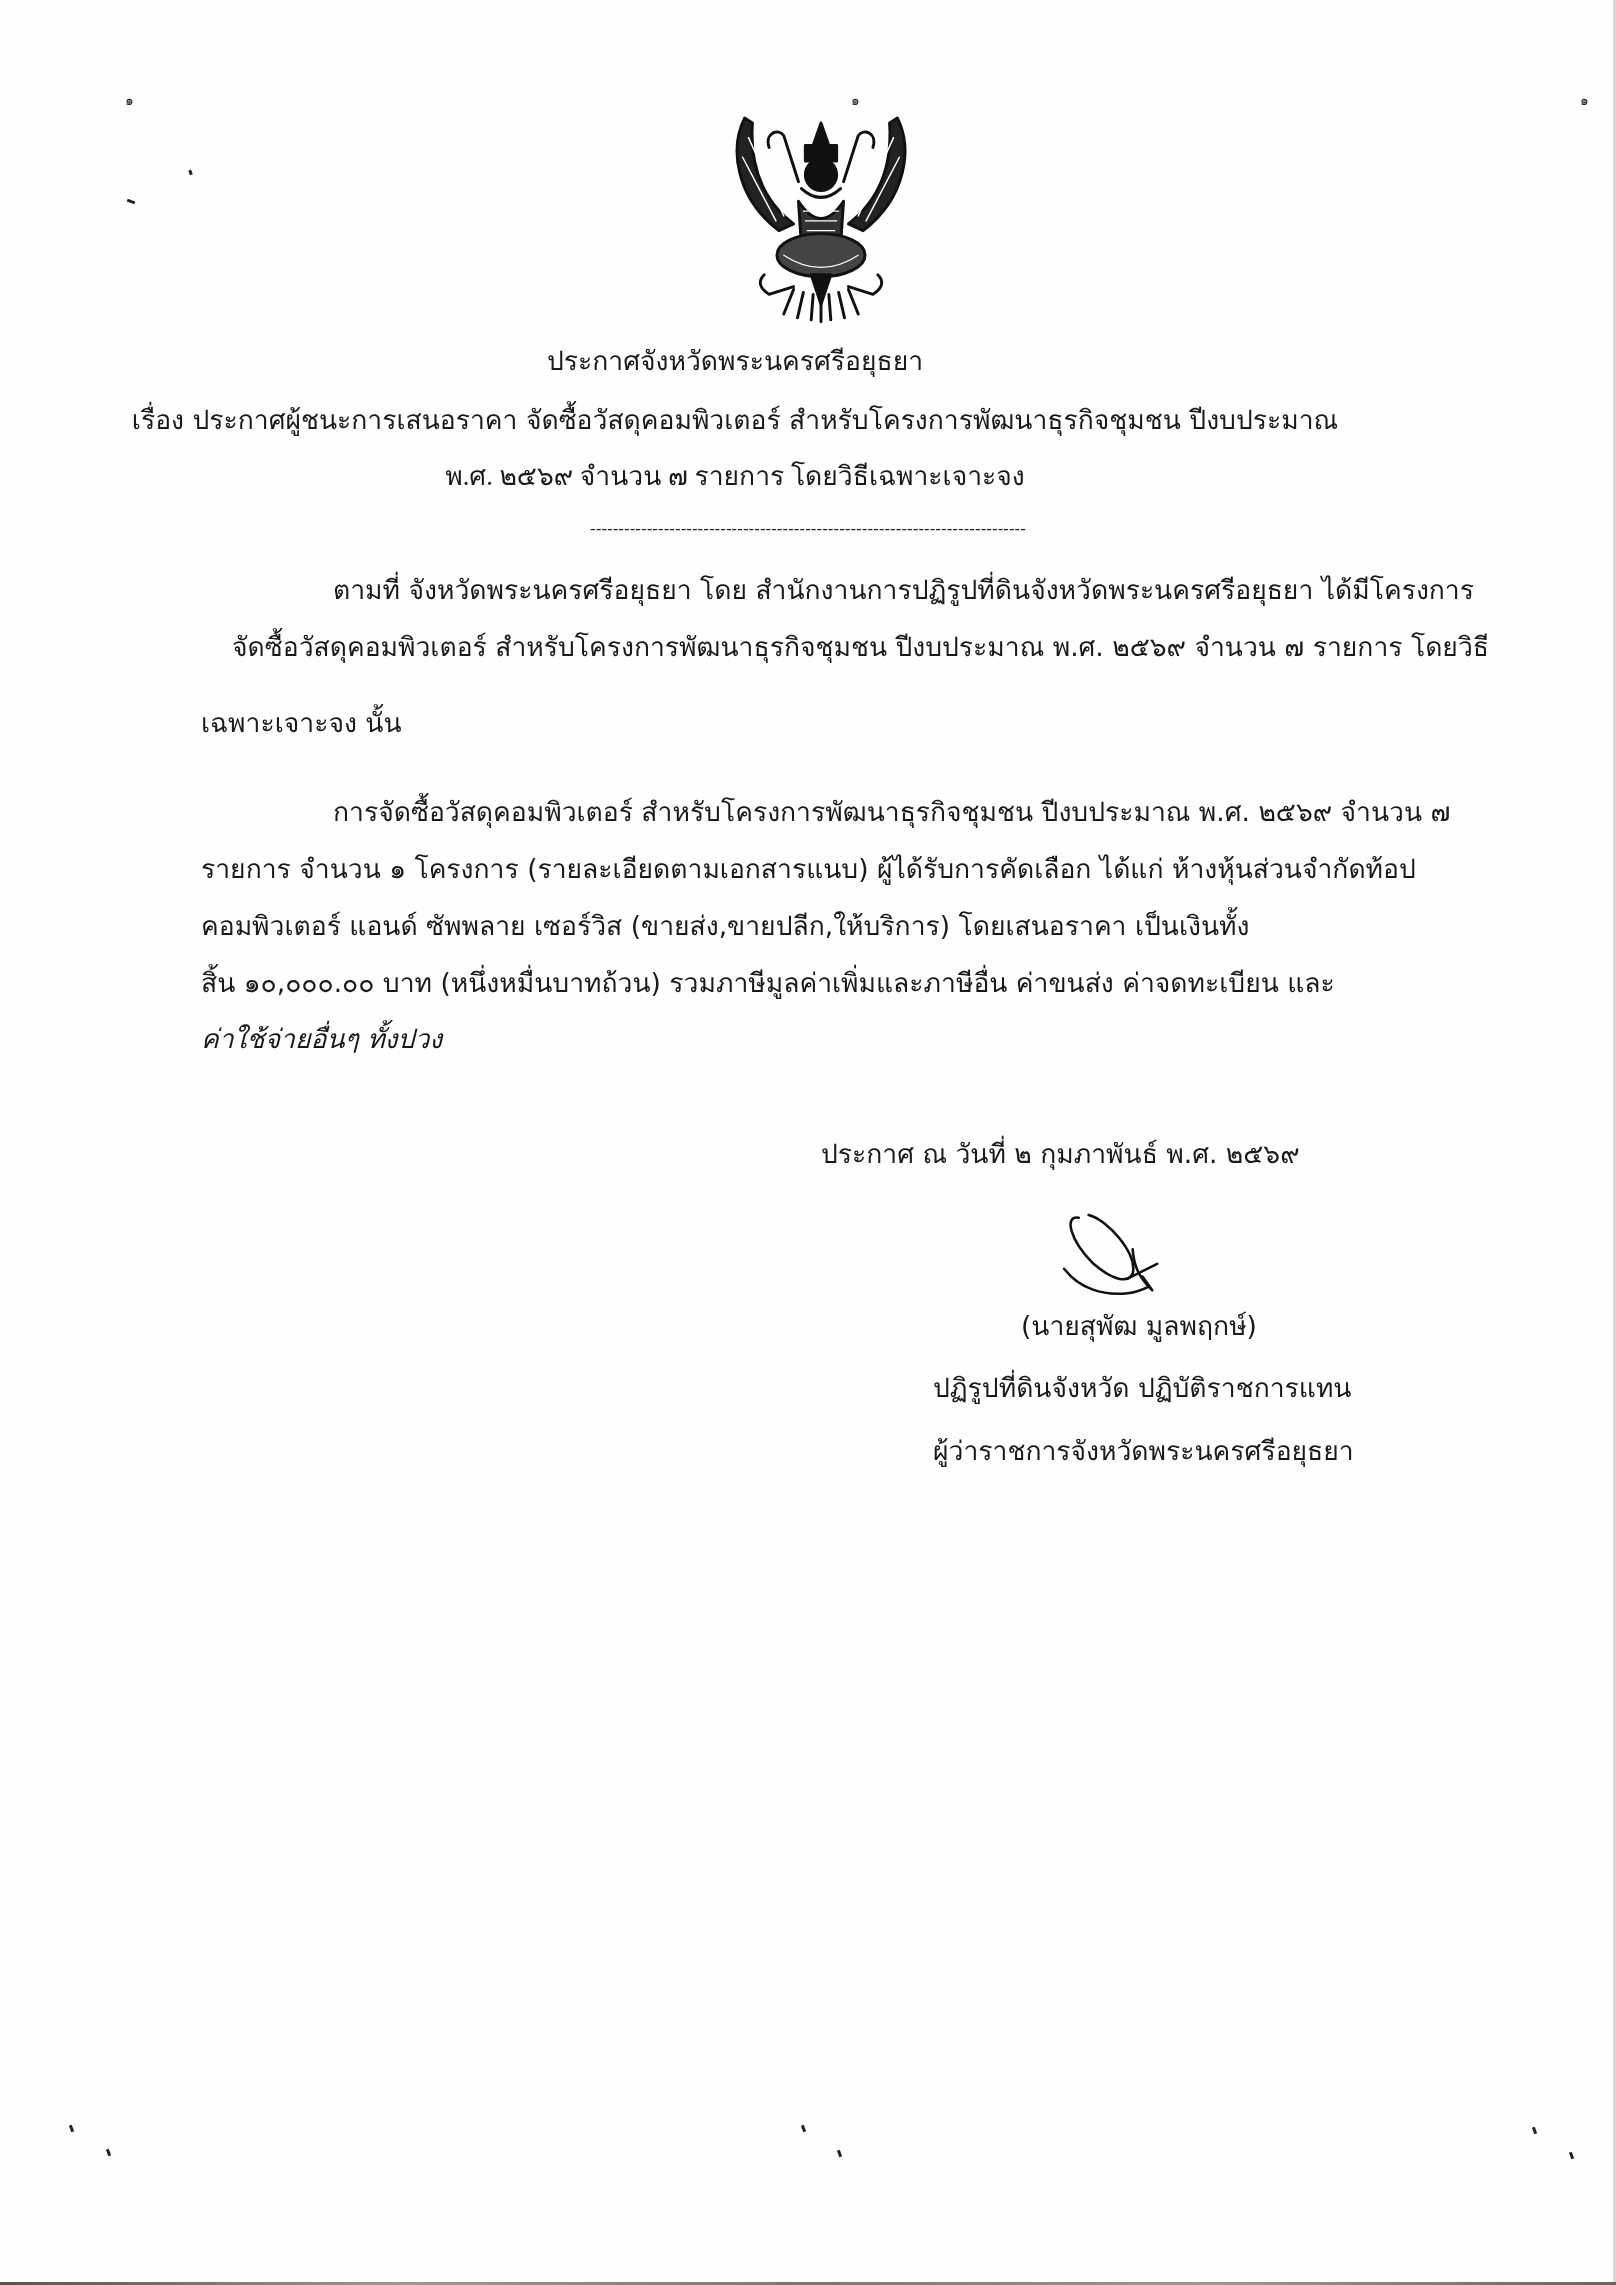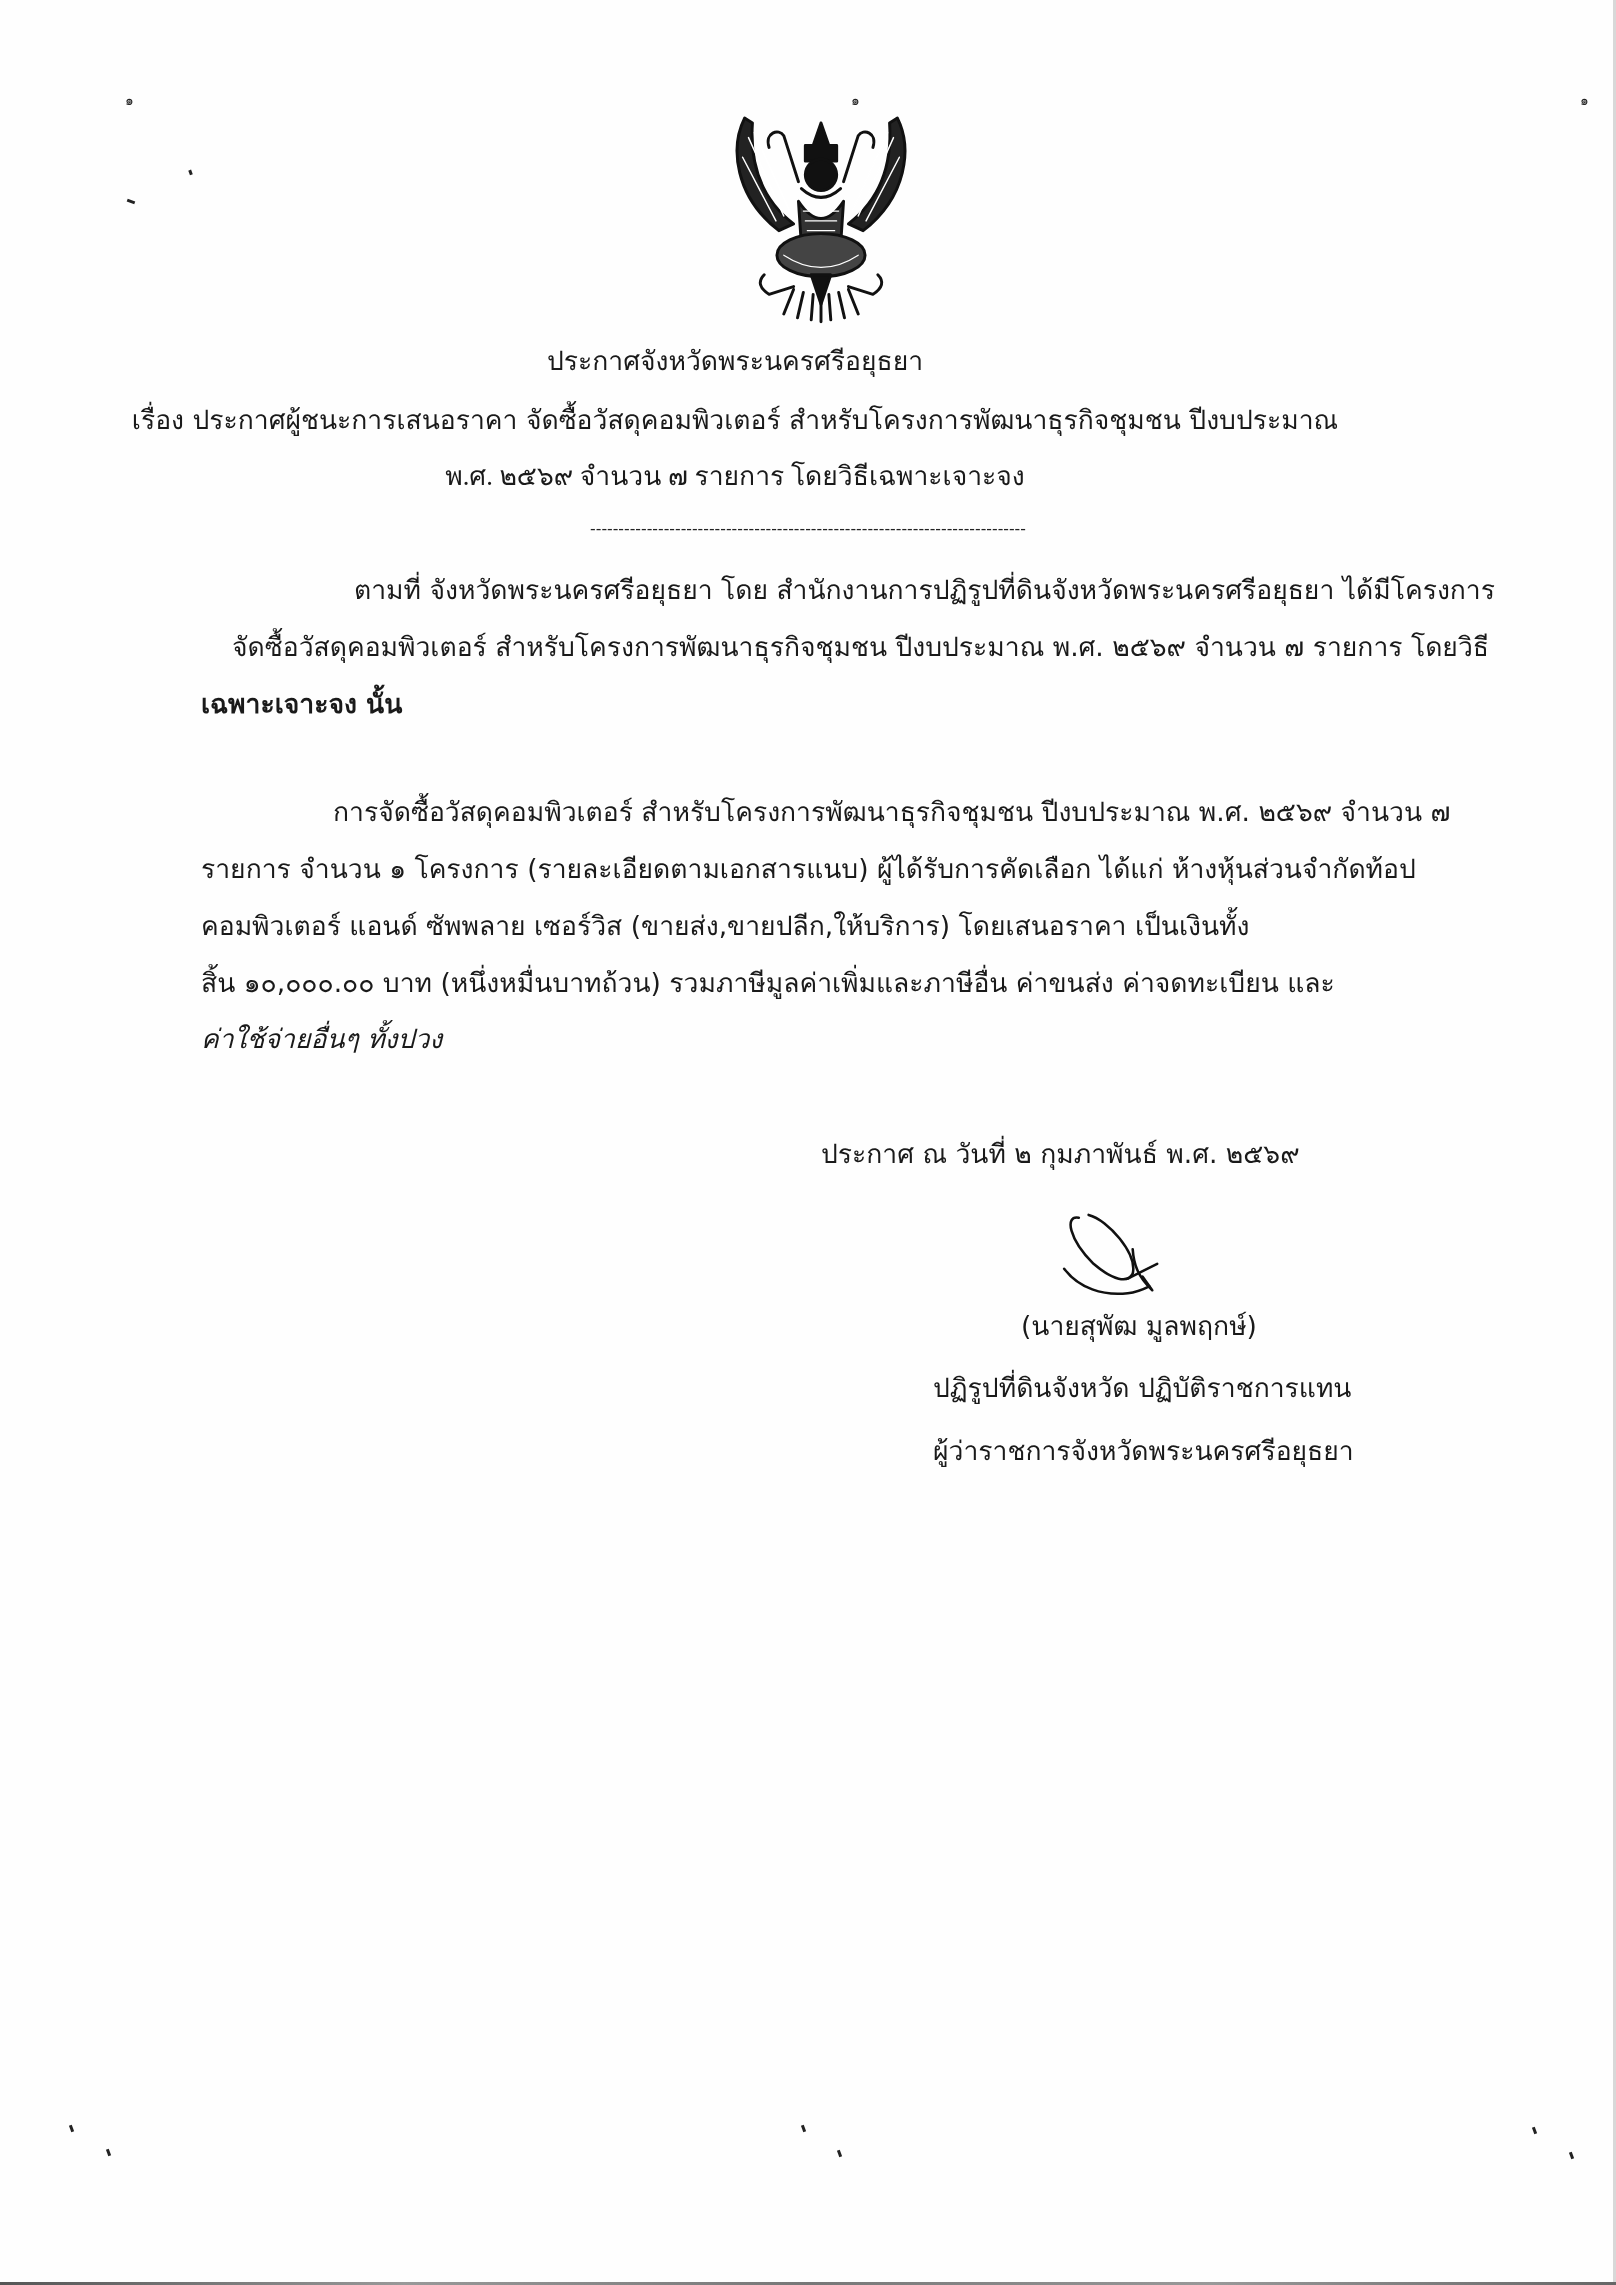--- a/index.html
+++ b/index.html
@@ -129,23 +129,23 @@
       <path d="M70 185 L 60 210 M 80 188 L 74 214 M 90 190 L 88 216 M 98 190 L 98 218 M 106 190 L 108 216 M 116 188 L 122 214 M 126 185 L 136 210"></path>
       <path d="M88 170 L 98 200 L 108 170 Z" fill="#111"></path>
     </g>
   </svg>
 
   <div class="center-line" style="top:341px;">ประกาศจังหวัดพระนครศรีอยุธยา</div>
   <div class="center-line" style="top:400px;">เรื่อง ประกาศผู้ชนะการเสนอราคา จัดซื้อวัสดุคอมพิวเตอร์ สำหรับโครงการพัฒนาธุรกิจชุมชน ปีงบประมาณ</div>
   <div class="center-line" style="top:457px;font-family:Liberation Serif, serif;">พ.ศ. ๒๕๖๙ จำนวน ๗ รายการ โดยวิธีเฉพาะเจาะจง</div>
   <div class="divider" style="top:519px;">-----------------------------------------------------------------------------</div>
 
-  <div class="line" style="left:333px; top:570px;margin-left:21px;">ตามที่ จังหวัดพระนครศรีอยุธยา โดย สำนักงานการปฏิรูปที่ดินจังหวัดพระนครศรีอยุธยา ได้มีโครงการ</div>
+  <div class="line" style="left:333px; top:570px;">ตามที่ จังหวัดพระนครศรีอยุธยา โดย สำนักงานการปฏิรูปที่ดินจังหวัดพระนครศรีอยุธยา ได้มีโครงการ</div>
   <div class="line" style="left:201px; top:627px;margin-left:31px;">จัดซื้อวัสดุคอมพิวเตอร์ สำหรับโครงการพัฒนาธุรกิจชุมชน ปีงบประมาณ พ.ศ. ๒๕๖๙ จำนวน ๗ รายการ โดยวิธี</div>
-  <div class="line" style="left:201px; top:684px;font-weight:bold;">เฉพาะเจาะจง  นั้น</div>
+  <div class="line" style="left:201px; top:703px;">เฉพาะเจาะจง  นั้น</div>
 
   <div class="line" style="left:333px; top:792px;">การจัดซื้อวัสดุคอมพิวเตอร์ สำหรับโครงการพัฒนาธุรกิจชุมชน ปีงบประมาณ พ.ศ. ๒๕๖๙ จำนวน ๗</div>
   <div class="line" style="left:201px; top:849px;">รายการ จำนวน ๑ โครงการ (รายละเอียดตามเอกสารแนบ) ผู้ได้รับการคัดเลือก ได้แก่ ห้างหุ้นส่วนจำกัดท้อป</div>
   <div class="line" style="left:201px; top:906px;">คอมพิวเตอร์ แอนด์ ซัพพลาย เซอร์วิส (ขายส่ง,ขายปลีก,ให้บริการ) โดยเสนอราคา เป็นเงินทั้ง</div>
   <div class="line" style="left:201px; top:963px;">สิ้น ๑๐,๐๐๐.๐๐ บาท (หนึ่งหมื่นบาทถ้วน) รวมภาษีมูลค่าเพิ่มและภาษีอื่น ค่าขนส่ง ค่าจดทะเบียน และ</div>
   <div class="line" style="left:201px; top:1019px;font-style:italic;">ค่าใช้จ่ายอื่นๆ ทั้งปวง</div>
 
   <div class="line" style="left:821px; top:1090px;margin-top:44px;">ประกาศ ณ วันที่  ๒ กุมภาพันธ์ พ.ศ. ๒๕๖๙</div>
 
   <svg class="signature" viewBox="0 0 120 95">

